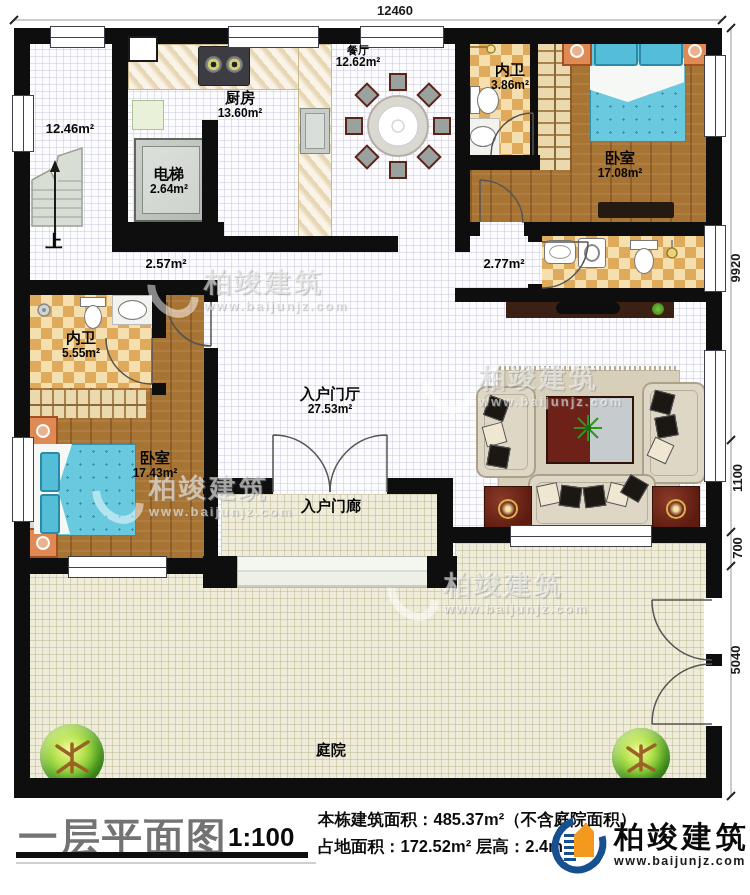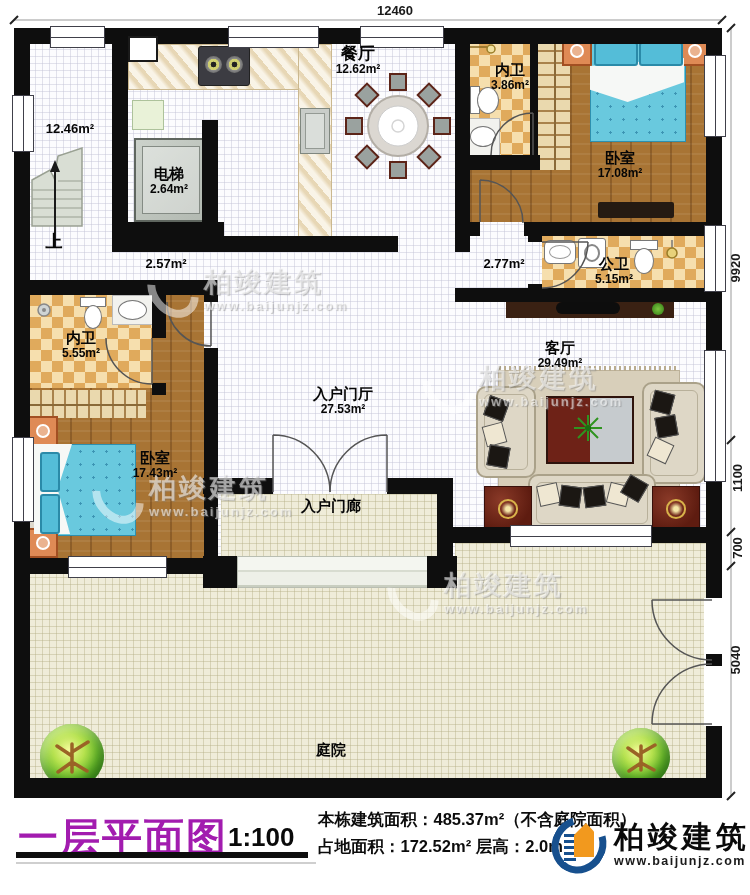--- a/index.html
+++ b/index.html
@@ -89,21 +89,21 @@
   .wm-brand{font-size:27px;font-weight:bold;letter-spacing:3px;line-height:1.05;}
   .wm-url{font-size:13px;font-weight:bold;letter-spacing:2px;}
   
   .rlabel{position:absolute;text-align:center;z-index:50;color:#060606;line-height:1.12;}
   .rname{font-size:15px;font-weight:bold;}
   .rarea{font-size:12px;font-weight:bold;}
   .alabel{position:absolute;z-index:50;font-size:13px;font-weight:bold;color:#060606;text-align:center;}
   .dimt{position:absolute;z-index:50;font-size:13px;font-weight:bold;color:#1a1a1a;transform:translate(-50%,-50%);}
   .dimv{position:absolute;z-index:50;font-size:13px;font-weight:bold;color:#1a1a1a;transform:translate(-50%,-50%) rotate(-90deg);}
   
-  .tb-title{position:absolute;left:18px;top:810px;font-size:40px;font-weight:800;letter-spacing:2px;color:#a21caf;z-index:50;}
+  .tb-title{position:absolute;left:18px;top:810px;font-size:40px;font-weight:800;letter-spacing:2px;color:#737373;z-index:50;}
   .tb-scale{position:absolute;left:228px;top:822px;font-size:26px;font-weight:600;color:#0a0a0a;z-index:50;}
   .tb-rule1{position:absolute;left:16px;top:852px;width:292px;height:6px;background:#0e0e0e;z-index:50;}
   .tb-rule2{position:absolute;left:16px;top:862px;width:300px;height:2px;background:#cfcfcf;z-index:50;}
   .tb-stats{position:absolute;left:318px;top:806px;width:400px;font-size:16.5px;font-weight:600;
             color:#0c0c0c;line-height:1.62;z-index:50;}
   .logo{position:absolute;left:552px;top:816px;display:flex;align-items:center;gap:8px;z-index:55;}
   .logo-mark{position:relative;width:54px;height:58px;flex:none;}
   .lg-swoosh{position:absolute;inset:0;border:7px solid #17508e;border-radius:50%;
              border-top-color:transparent;transform:rotate(28deg);}
   .lg-orange{position:absolute;left:22px;top:7px;width:20px;height:34px;background:#f2991e;
@@ -331,55 +331,51 @@
     <span class="wm-mark"></span>
     <span><span class="wm-brand">柏竣建筑</span><br>
     <span class="wm-url">www.baijunjz.com</span></span>
   </div>
   <div class="wm" style="left:390px;top:565px">
     <span class="wm-mark"></span>
     <span><span class="wm-brand">柏竣建筑</span><br>
     <span class="wm-url">www.baijunjz.com</span></span>
   </div>
 
+  <div class="rlabel" style="left:190px;top:90px;width:100px">
+    <div class="rname">厨房</div>
+    <div class="rarea">13.60m²</div>
+  </div>
   <div class="rlabel" style="left:308px;top:44px;width:100px">
-    <div class="rname" style="font-size:17px">餐厅</div>
+    <div class="rname" style="font-size:11px">餐厅</div>
     <div class="rarea">12.62m²</div>
   </div>
   <div class="rlabel" style="left:470px;top:62px;width:80px">
     <div class="rname">内卫</div>
     <div class="rarea">3.86m²</div>
   </div>
   <div class="rlabel" style="left:570px;top:150px;width:100px">
     <div class="rname">卧室</div>
     <div class="rarea">17.08m²</div>
   </div>
   <div class="rlabel" style="left:134px;top:166px;width:70px">
     <div class="rname">电梯</div>
     <div class="rarea">2.64m²</div>
   </div>
-  <div class="rlabel" style="left:564px;top:256px;width:100px">
-    <div class="rname">公卫</div>
-    <div class="rarea">5.15m²</div>
-  </div>
   <div class="rlabel" style="left:31px;top:330px;width:100px">
     <div class="rname">内卫</div>
     <div class="rarea">5.55m²</div>
   </div>
   <div class="rlabel" style="left:105px;top:450px;width:100px">
     <div class="rname">卧室</div>
     <div class="rarea">17.43m²</div>
   </div>
-  <div class="rlabel" style="left:283px;top:386px;width:120px">
+  <div class="rlabel" style="left:270px;top:386px;width:120px">
     <div class="rname">入户门厅</div>
     <div class="rarea">27.53m²</div>
-  </div>
-  <div class="rlabel" style="left:500px;top:340px;width:120px">
-    <div class="rname">客厅</div>
-    <div class="rarea">29.49m²</div>
   </div>
   <div class="rlabel" style="left:271px;top:498px;width:120px">
     <div class="rname">入户门廊</div>
   </div>
   <div class="rlabel" style="left:281px;top:742px;width:100px">
     <div class="rname">庭院</div>
   </div>
   <div class="alabel" style="left:20px;top:121px;width:100px">12.46m²</div>
   <div class="alabel" style="left:116px;top:256px;width:100px">2.57m²</div>
   <div class="alabel" style="left:454px;top:256px;width:100px">2.77m²</div>
@@ -390,21 +386,21 @@
   <div class="dimv" style="left:737px;top:478px">1100</div>
   <div class="dimv" style="left:737px;top:548px">700</div>
   <div class="dimv" style="left:735px;top:660px">5040</div>
 
   <div class="tb-title">一层平面图</div>
   <div class="tb-scale">1:100</div>
   <div class="tb-rule1"></div>
   <div class="tb-rule2"></div>
   <div class="tb-stats">
     <div>本栋建筑面积：485.37m²（不含庭院面积）</div>
-    <div>占地面积：172.52m²  层高：2.0m</div>
+    <div>占地面积：172.52m²  层高：2.4m</div>
   </div>
   <div class="logo">
     <span class="logo-mark">
       <span class="lg-swoosh"></span>
       <span class="lg-blue"></span>
       <span class="lg-orange"></span>
     </span>
     <span class="logo-text">
       <div class="logo-brand">柏竣建筑</div>
       <div class="logo-url">www.baijunjz.com</div>

